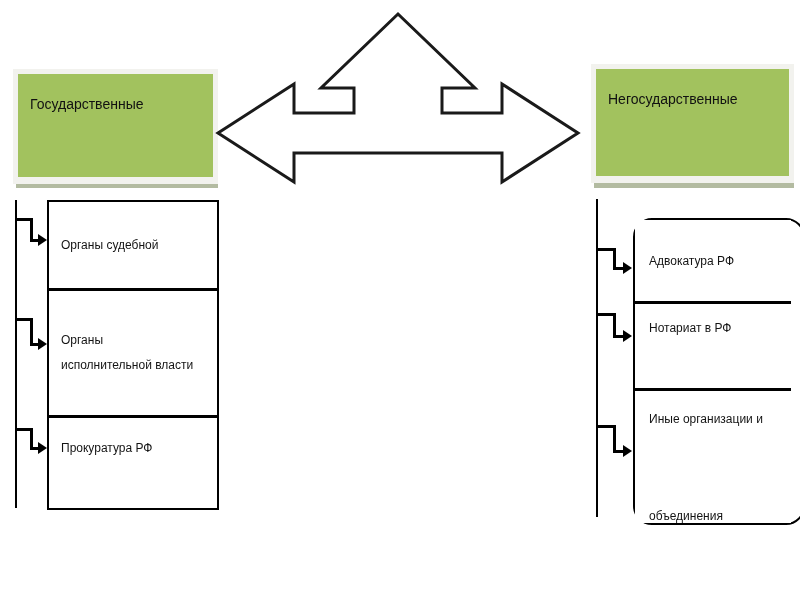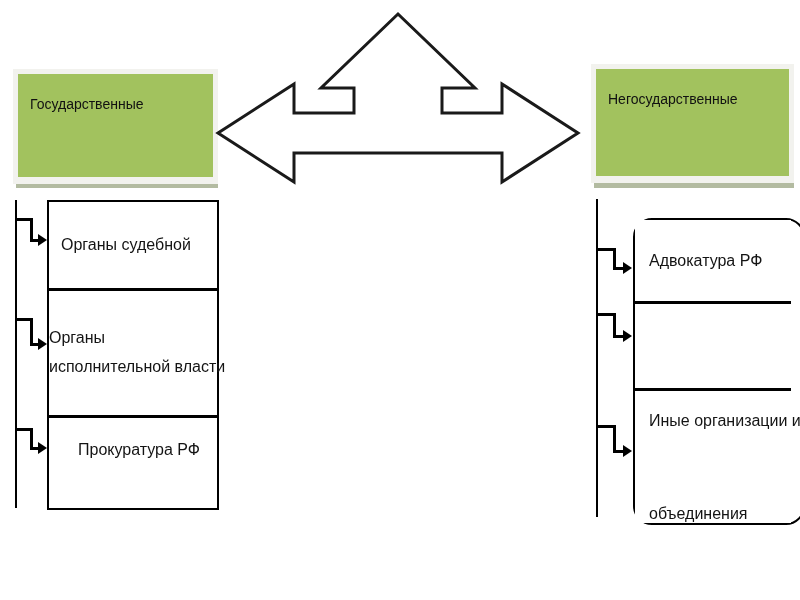--- a/index.html
+++ b/index.html
@@ -56,21 +56,21 @@
     position: absolute;
     box-sizing: border-box;
     background: #ffffff;
     display: flex;
     flex-direction: column;
     justify-content: center;
     align-items: flex-start;
   }
   .leaf-box .line {
     color: #141414;
-    font-size: 16px;
+    font-size: 12px;
     font-family: "Liberation Sans", sans-serif;
     white-space: nowrap;
     line-height: 1.05;
   }
   .leaf-box.two-line .line + .line {
     margin-top: 12px;
   }
   .sep {
     position: absolute;
     background: #000000;
@@ -151,27 +151,27 @@
   <div class="elbow-h" style="left:30px; top:447px; width:10px;"></div>
   <div class="arrowhead" style="left:38px; top:442px;"></div>
 
   <div class="leaf-col" style="left:47px; top:200px; width:172px; height:310px;">
 
     <div class="leaf-box" style="left:0px; top:0px; width:168px; height:86px; padding-left:12px;">
       <span class="line">Органы судебной</span>
     </div>
     <div class="sep" style="left:0px; top:86px; width:168px;"></div>
 
-    <div class="leaf-box two-line" style="left:0px; top:89px; width:168px; height:124px; ">
+    <div class="leaf-box two-line" style="left:0px; top:89px; width:168px; height:124px; padding-left:12px;">
       <span class="line">Органы</span>
       <span class="line">исполнительной  власти</span>
     </div>
     <div class="sep" style="left:0px; top:213px; width:168px;"></div>
 
-    <div class="leaf-box" style="left:0px; top:216px; width:168px; height:90px; padding-left:29px; justify-content:flex-start; padding-top:24px;">
+    <div class="leaf-box" style="left:0px; top:216px; width:168px; height:90px; padding-left:12px; justify-content:flex-start; padding-top:24px;">
       <span class="line">Прокуратура РФ</span>
     </div>
   </div>
 
   <div class="trunk" style="left:596px; top:199px; width:2px; height:318px;"></div>
 
   <div class="elbow-h" style="left:596px; top:248px; width:20px;"></div>
   <div class="elbow-v" style="left:613px; top:248px; height:22px;"></div>
   <div class="elbow-h" style="left:613px; top:267px; width:12px;"></div>
   <div class="arrowhead" style="left:623px; top:262px;"></div>
@@ -186,20 +186,23 @@
   <div class="elbow-h" style="left:613px; top:450px; width:12px;"></div>
   <div class="arrowhead" style="left:623px; top:445px;"></div>
 
   <div class="leaf-col" style="left:633px; top:218px; width:172px; height:307px;border-radius:19px;">
 
     <div class="leaf-box" style="left:0px; top:0px; width:156px; height:82px; padding-left:14px;">
       <span class="line">Адвокатура РФ</span>
     </div>
     <div class="sep" style="left:0px; top:81px; width:156px;"></div>
 
+    <div class="leaf-box" style="left:0px; top:84px; width:156px; height:84px; padding-left:14px; justify-content:flex-start; padding-top:18px;">
+      <span class="line">Нотариат в РФ</span>
+    </div>
     <div class="sep" style="left:0px; top:168px; width:156px;"></div>
 
     <div class="leaf-box two-line" style="left:0px; top:171px; width:156px; height:132px; padding-left:14px; justify-content:space-between; padding-top:22px;">
       <span class="line">Иные организации и</span>
       <span class="line">объединения</span>
     </div>
   </div>
 
 </div>
 

